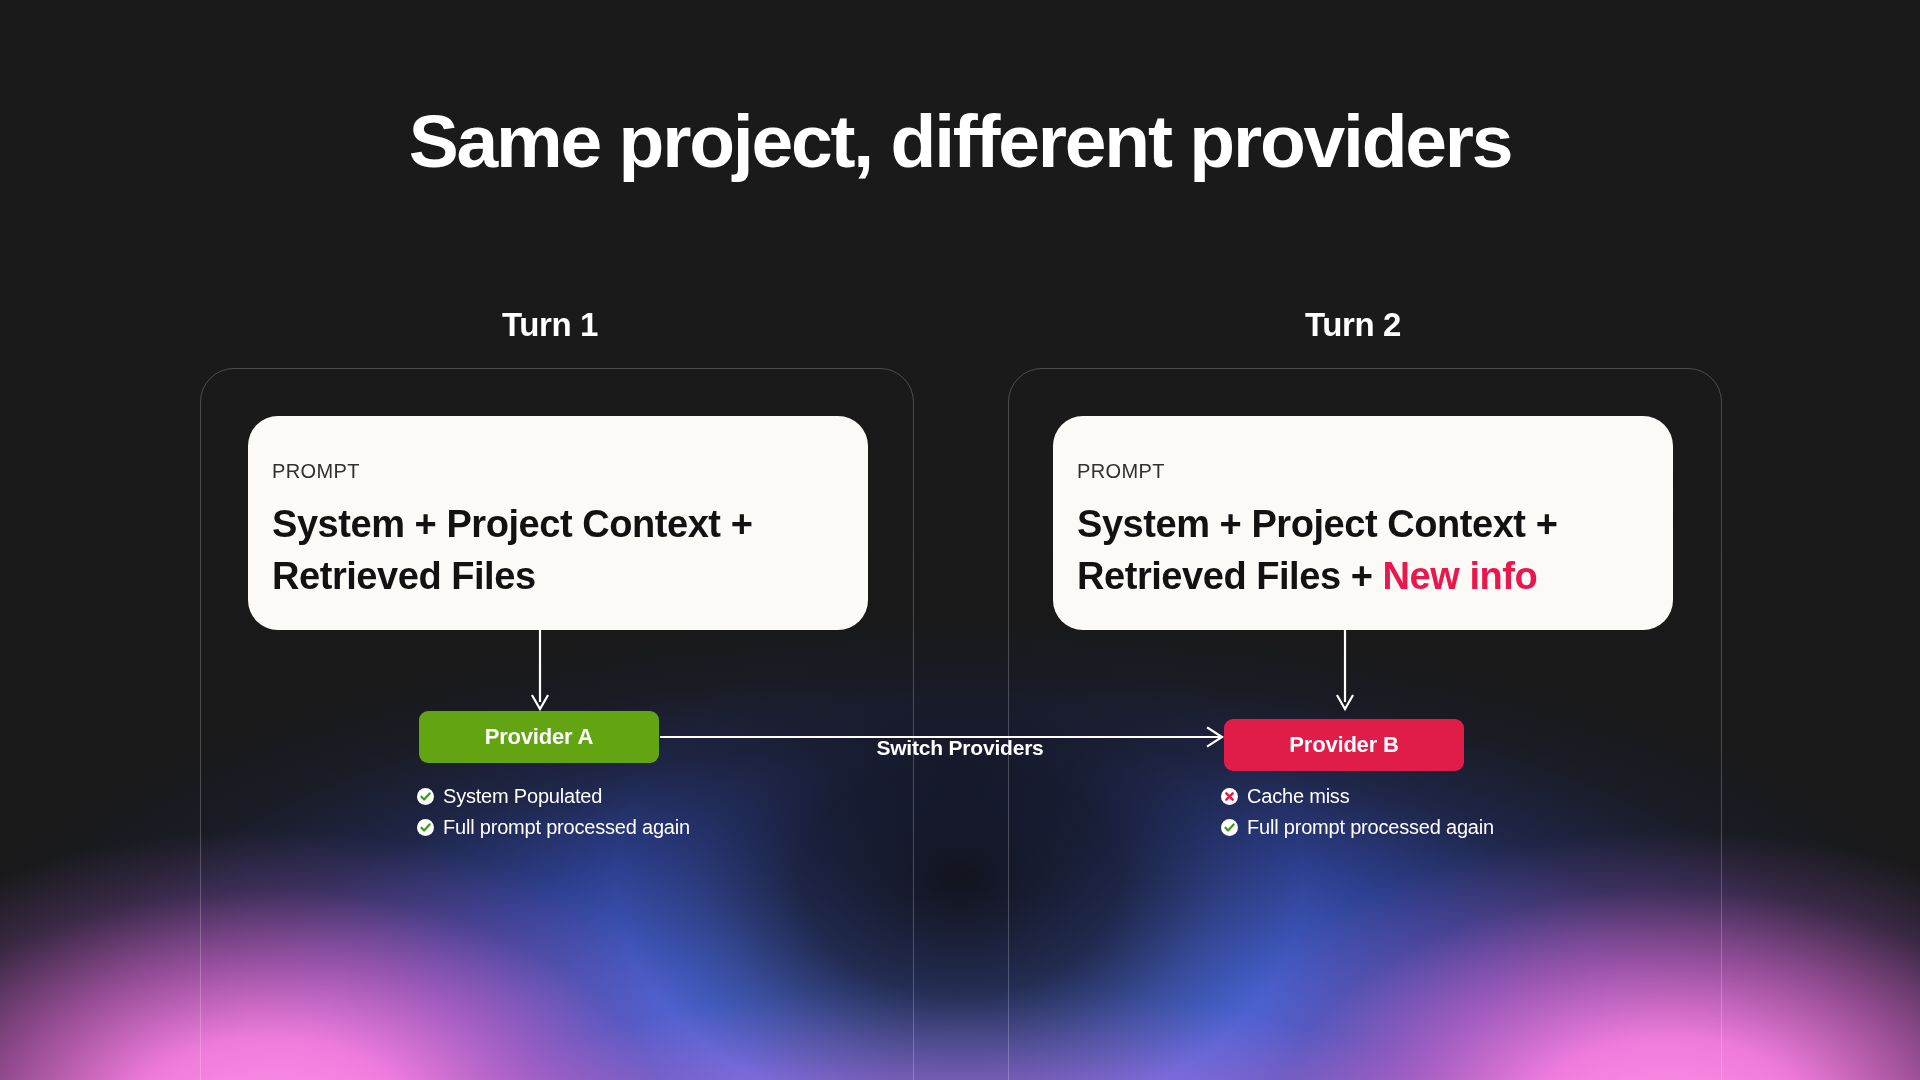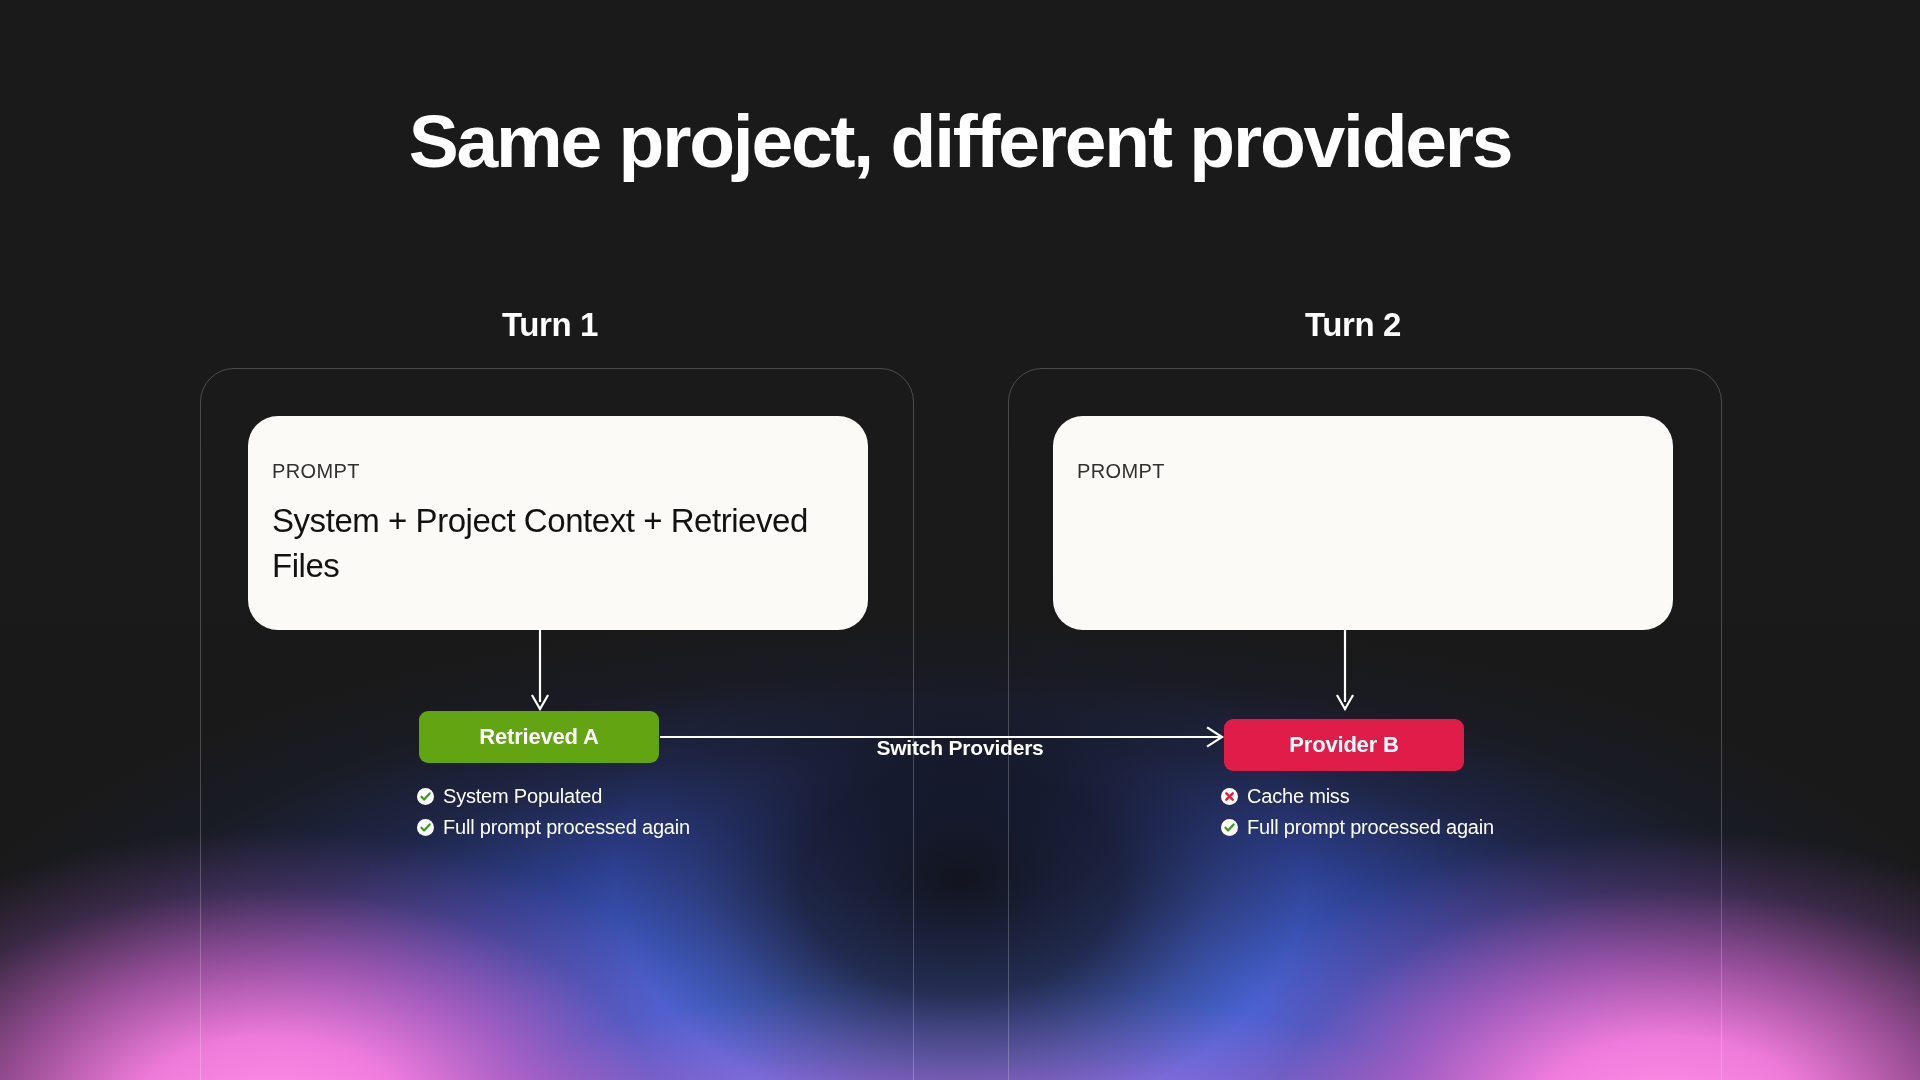--- a/index.html
+++ b/index.html
@@ -85,22 +85,22 @@
     background:#fbfaf6; border-radius:30px;
     padding:44px 24px 0 24px;
   }
   #prompt-card-1 { left:248px; }
   #prompt-card-2 { left:1053px; }
   .prompt-kicker {
     font-size:20px; color:#30302e; letter-spacing:0.4px;
     margin-bottom:16px; font-weight:normal;
   }
   .prompt-body {
-    font-size:33px; color:#121212; line-height:1.36;
-    letter-spacing:-0.45px; font-weight:normal;
+    font-size:38px; color:#121212; line-height:1.36;
+    letter-spacing:-0.45px; font-weight:bold;
   }
   .prompt-accent { color:#e8184f; }
 
   
   .v-arrow { position:absolute; }
   #v-arrow-1 { left:530px; top:630px; }
   #v-arrow-2 { left:1335px; top:630px; }
   #h-arrow { position:absolute; left:660px; top:715px; }
 
   #switch-label {
@@ -148,39 +148,40 @@
 <div class="turn-container" id="turn-container-1"></div>
 <div class="turn-container" id="turn-container-2"></div>
 
 <div class="prompt-card" id="prompt-card-1">
   <div class="prompt-kicker">PROMPT</div>
   <div class="prompt-body"><span>System + Project Context + Retrieved Files</span></div>
 </div>
 
 <div class="prompt-card" id="prompt-card-2">
   <div class="prompt-kicker">PROMPT</div>
+  <div class="prompt-body"><span>System + Project Context + Retrieved Files + </span><span class="prompt-accent">New info</span></div>
 </div>
 
 <svg class="v-arrow" id="v-arrow-1" width="20" height="82" viewBox="0 0 20 82">
   <line x1="10" y1="0" x2="10" y2="72" stroke="#ffffff" stroke-width="2.2"></line>
   <path d="M2.5 66 L10 79 L17.5 66" fill="none" stroke="#ffffff" stroke-width="2.2" stroke-linecap="square" stroke-linejoin="miter"></path>
 </svg>
 <svg class="v-arrow" id="v-arrow-2" width="20" height="82" viewBox="0 0 20 82">
   <line x1="10" y1="0" x2="10" y2="72" stroke="#ffffff" stroke-width="2.2"></line>
   <path d="M2.5 66 L10 79 L17.5 66" fill="none" stroke="#ffffff" stroke-width="2.2" stroke-linecap="square" stroke-linejoin="miter"></path>
 </svg>
 
 <svg id="h-arrow" width="570" height="44" viewBox="0 0 570 44">
   <line x1="0" y1="22" x2="560" y2="22" stroke="#ffffff" stroke-width="2.2"></line>
   <path d="M548 13 L562 22 L548 31" fill="none" stroke="#ffffff" stroke-width="2.2" stroke-linecap="square" stroke-linejoin="miter"></path>
 </svg>
 <div id="switch-label">Switch Providers</div>
 
 <div class="provider-btn" id="provider-a">
-  <span>Retrieved A</span>
+  <span>Provider A</span>
 </div>
 <div class="provider-btn" id="provider-b">
   <span>Provider B</span>
 </div>
 
 <div class="status-list" id="status-list-1">
   <div class="status-row">
     <svg class="status-icon" viewBox="0 0 16 16">
       <circle cx="8" cy="8" r="8" fill="#ffffff"></circle>
       <path d="M4.2 8.2 L6.7 10.8 L11.9 5.1" fill="none" stroke="#3a9a1e" stroke-width="2.1" stroke-linecap="round" stroke-linejoin="round"></path>

